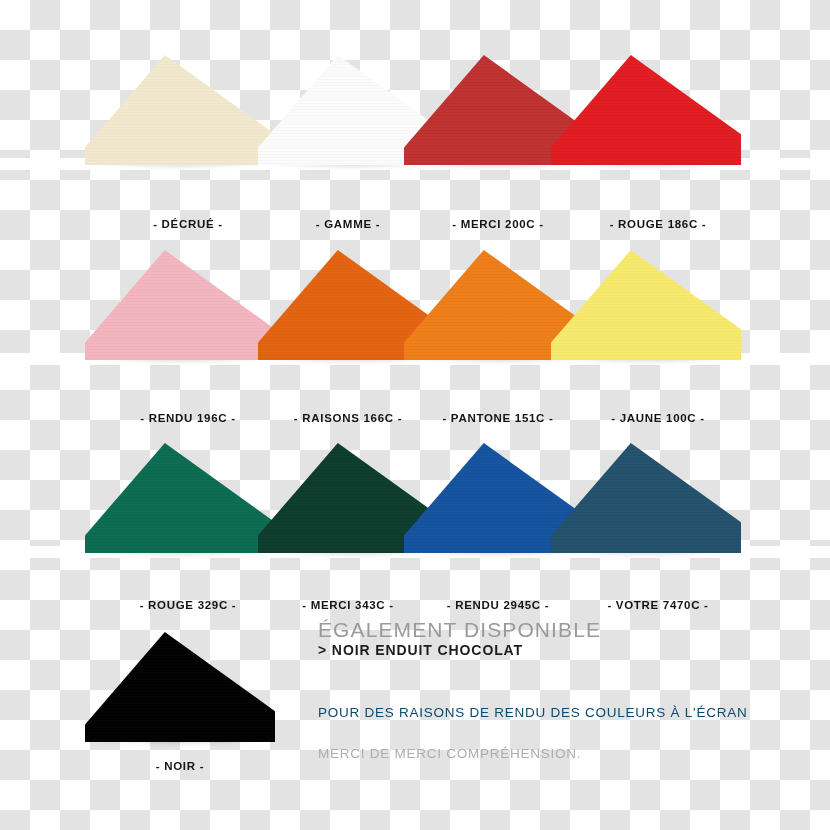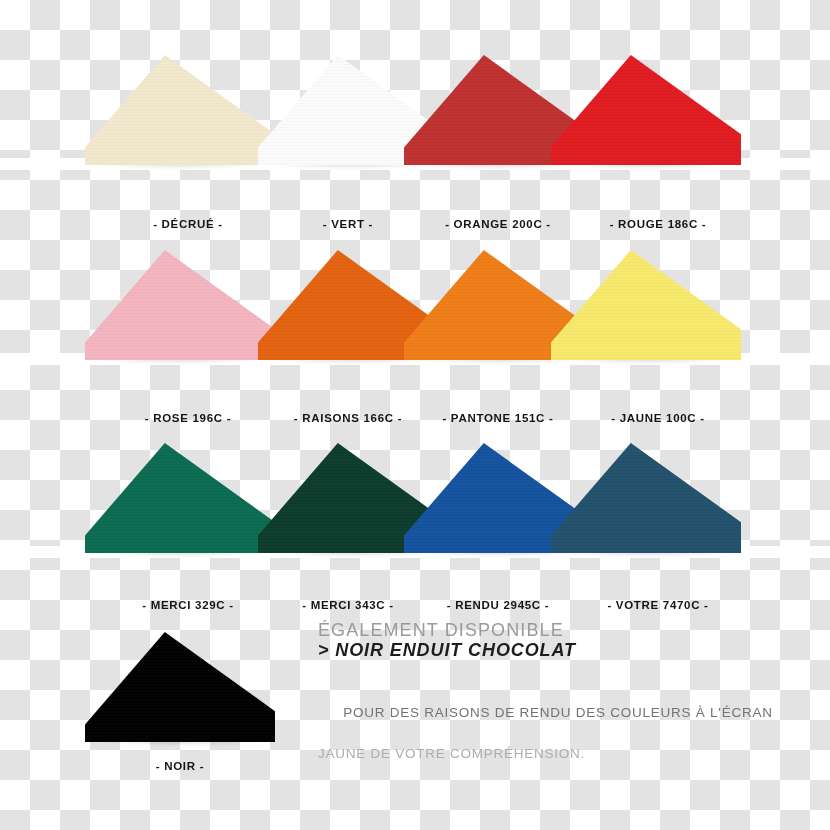--- a/index.html
+++ b/index.html
@@ -57,31 +57,31 @@
   }
 
   
   #noir-swatch{position:absolute;left:85px;top:632px;width:190px;height:110px;}
   #noir-label{
     position:absolute;left:85px;top:760px;width:190px;
     text-align:center;font-size:11.5px;font-weight:bold;letter-spacing:.7px;color:#141414;
   }
   #also-block{position:absolute;left:318px;top:620px;width:470px;}
   .also-head{
-    font-size:18px;letter-spacing:1.1px;color:#9a9a9a;
+    font-size:21px;letter-spacing:1.1px;color:#9a9a9a;
     font-weight:normal;line-height:20px;white-space:nowrap;
   }
   .also-item{
-    font-size:18px;letter-spacing:.9px;color:#1d1d1d;
-    font-weight:bold;line-height:20px;white-space:nowrap;font-style:italic;
+    font-size:14px;letter-spacing:.9px;color:#1d1d1d;
+    font-weight:bold;line-height:20px;white-space:nowrap;
   }
   #disclaimer{position:absolute;left:318px;top:703px;width:480px;}
   .disc-line{
-    font-size:13.5px;letter-spacing:.75px;color:#737373;
-    line-height:19px;white-space:nowrap;text-align:center;
+    font-size:13.5px;letter-spacing:.75px;color:#0c4a6e;
+    line-height:19px;white-space:nowrap;
   }
   .disc-thanks{
     font-size:13.5px;letter-spacing:.75px;color:#adadad;
     line-height:19px;margin-top:22px;white-space:nowrap;
   }
 </style>
 </head>
 <body>
 
 <div id="canvas">
@@ -100,22 +100,22 @@
       <div class="tri-shadow"></div>
       <div class="tri" style="background: rgb(191, 48, 48);"></div>
     </div>
     <div class="swatch" style="left:551px;top:0;">
       <div class="tri-shadow"></div>
       <div class="tri" style="background: rgb(224, 27, 33);"></div>
     </div>
   </div>
   <div class="label-row" style="top:190px;">
     <div class="swatch-label" style="left:85px;">- DÉCRUÉ -</div>
-    <div class="swatch-label" style="left:245px;">- VERT -</div>
-    <div class="swatch-label" style="left:395px;">- ORANGE 200C -</div>
+    <div class="swatch-label" style="left:245px;">- GAMME -</div>
+    <div class="swatch-label" style="left:395px;">- MERCI 200C -</div>
     <div class="swatch-label" style="left:555px;">- ROUGE 186C -</div>
   </div>
 
   <div class="swatch-row" style="top:250px;height:115px;">
     <div class="base-white" style="top:103px;"></div>
     <div class="swatch" style="left:85px;top:0;">
       <div class="tri-shadow"></div>
       <div class="tri" style="background: rgb(243, 180, 191);"></div>
     </div>
     <div class="swatch" style="left:258px;top:0;">
@@ -125,21 +125,21 @@
     <div class="swatch" style="left:404px;top:0;">
       <div class="tri-shadow"></div>
       <div class="tri" style="background: rgb(238, 125, 22);"></div>
     </div>
     <div class="swatch" style="left:551px;top:0;">
       <div class="tri-shadow"></div>
       <div class="tri" style="background: rgb(247, 233, 107);"></div>
     </div>
   </div>
   <div class="label-row" style="top:384px;">
-    <div class="swatch-label" style="left:85px;">- ROSE 196C -</div>
+    <div class="swatch-label" style="left:85px;">- RENDU 196C -</div>
     <div class="swatch-label" style="left:245px;">- RAISONS 166C -</div>
     <div class="swatch-label" style="left:395px;">- PANTONE 151C -</div>
     <div class="swatch-label" style="left:555px;">- JAUNE 100C -</div>
   </div>
 
   <div class="swatch-row" style="top:443px;height:115px;">
     <div class="base-white" style="top:103px;"></div>
     <div class="swatch" style="left:85px;top:0;">
       <div class="tri-shadow"></div>
       <div class="tri" style="background: rgb(10, 107, 80);"></div>
@@ -151,35 +151,35 @@
     <div class="swatch" style="left:404px;top:0;">
       <div class="tri-shadow"></div>
       <div class="tri" style="background: rgb(20, 82, 159);"></div>
     </div>
     <div class="swatch" style="left:551px;top:0;">
       <div class="tri-shadow"></div>
       <div class="tri" style="background: rgb(34, 80, 107);"></div>
     </div>
   </div>
   <div class="label-row" style="top:571px;">
-    <div class="swatch-label" style="left:85px;">- MERCI 329C -</div>
+    <div class="swatch-label" style="left:85px;">- ROUGE 329C -</div>
     <div class="swatch-label" style="left:245px;">- MERCI 343C -</div>
     <div class="swatch-label" style="left:395px;">- RENDU 2945C -</div>
     <div class="swatch-label" style="left:555px;">- VOTRE 7470C -</div>
   </div>
 
   <div id="noir-swatch">
     <div class="tri-shadow"></div>
     <div class="tri" style="background: rgb(0, 0, 0);"></div>
   </div>
   <div id="noir-label">- NOIR -</div>
 
   <div id="also-block">
     <div class="also-head">ÉGALEMENT DISPONIBLE</div>
     <div class="also-item">&gt; NOIR ENDUIT CHOCOLAT</div>
   </div>
 
   <div id="disclaimer">
     <div class="disc-line">POUR DES RAISONS DE RENDU DES COULEURS À L'ÉCRAN</div>
-    <div class="disc-thanks">JAUNE DE VOTRE COMPRÉHENSION.</div>
+    <div class="disc-thanks">MERCI DE MERCI COMPRÉHENSION.</div>
   </div>
 
 </div>
 
 </body></html>

